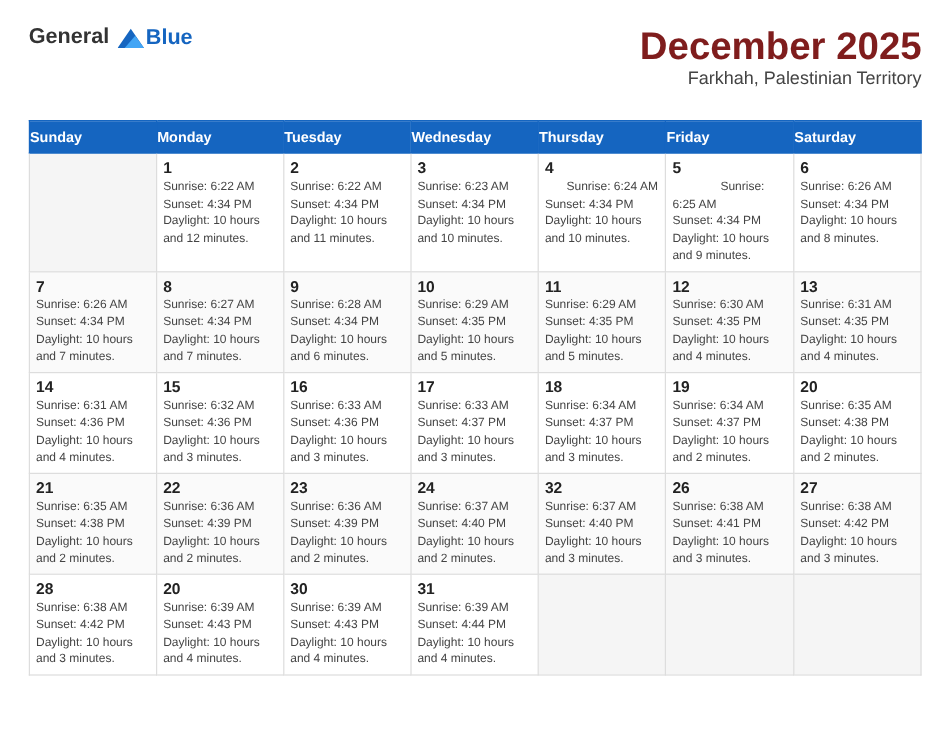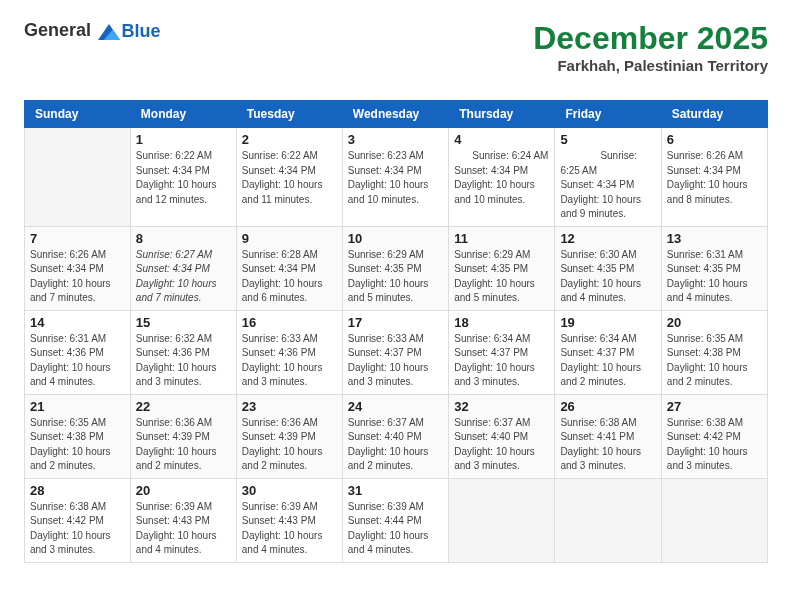--- a/index.html
+++ b/index.html
@@ -35,36 +35,35 @@
       width: 22px;
       height: 22px;
       margin-left: 2px;
     }
     .title-block {
       text-align: right;
     }
     .main-title {
       font-size: 32px;
       font-weight: bold;
-      color: #15803d;
+      color: #7f1d1d;
     }
     .subtitle {
       font-size: 15px;
       color: #444;
-      font-weight: bold;
     }
     table {
       width: 100%;
       border-collapse: collapse;
       font-size: 11px;
     }
     thead tr th {
       background-color: #1565c0;
       color: #fff;
-      padding: 6px 10px;
+      padding: 6px 0;
       text-align: left;
       font-size: 12px;
       font-weight: bold;
       border: 1px solid #1565c0;
     }
     tbody tr td {
       border: 1px solid #ddd;
       padding: 4px 5px;
       vertical-align: top;
       color: #333;
@@ -156,21 +155,21 @@
         <td><span class="day-number">6</span><span class="day-info" style="white-space: pre-line;">Sunrise: 6:26 AM
 Sunset: 4:34 PM
 Daylight: 10 hours
 and 8 minutes.</span></td>
       </tr>
       <tr>
         <td><span class="day-number">7</span><span class="day-info" style="white-space: pre-line;">Sunrise: 6:26 AM
 Sunset: 4:34 PM
 Daylight: 10 hours
 and 7 minutes.</span></td>
-        <td><span class="day-number">8</span><span class="day-info" style="white-space: pre-line; font-style: italic;">Sunrise: 6:27 AM
+        <td><span class="day-number">8</span><span class="day-info" style="white-space: pre-line;">Sunrise: 6:27 AM
 Sunset: 4:34 PM
 Daylight: 10 hours
 and 7 minutes.</span></td>
         <td><span class="day-number">9</span><span class="day-info" style="white-space: pre-line;">Sunrise: 6:28 AM
 Sunset: 4:34 PM
 Daylight: 10 hours
 and 6 minutes.</span></td>
         <td><span class="day-number">10</span><span class="day-info" style="white-space: pre-line;">Sunrise: 6:29 AM
 Sunset: 4:35 PM
 Daylight: 10 hours

